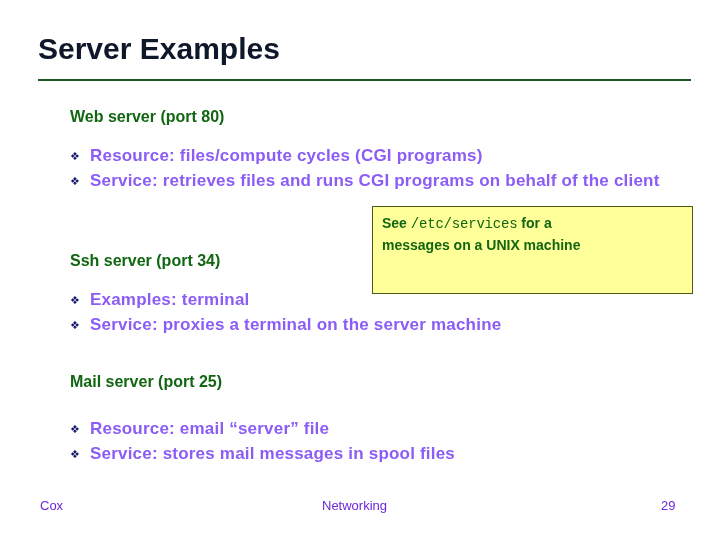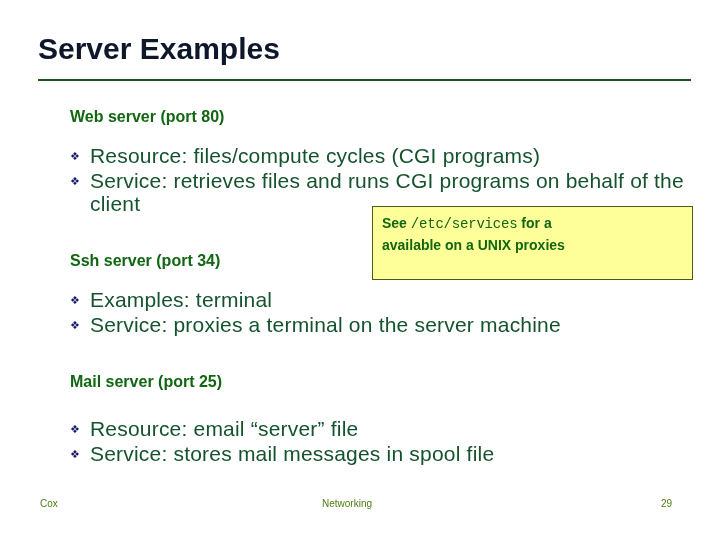--- a/index.html
+++ b/index.html
@@ -77,35 +77,35 @@
     color: #16166b;
     font-size: 11px;
     line-height: 24px;
     width: 20px;
     flex: 0 0 20px;
     text-align: left;
     user-select: none;
   }
 
   .bullet-text {
-    color: #14532d;
-    font-size: 21px;
-    font-weight: normal;
+    color: #8b5cf6;
+    font-size: 17px;
+    font-weight: bold;
     line-height: 23px;
     letter-spacing: 0.2px;
     flex: 1 1 auto;
   }
 
   
   .callout {
     position: absolute;
     left: 372px;
     top: 206px;
     width: 321px;
-    height: 74px;
+    height: 88px;
     box-sizing: border-box;
     background: #ffff99;
     border: 1.5px solid #4a5a18;
     padding: 6px 8px 6px 9px;
   }
   .callout-line {
     color: #116611;
     font-size: 14px;
     font-weight: bold;
     line-height: 21px;
@@ -117,22 +117,22 @@
     font-size: 14px;
     letter-spacing: -0.2px;
   }
 
   
   .footer-left,
   .footer-center,
   .footer-right {
     position: absolute;
     top: 498px;
-    font-size: 10px;
-    color: #4d7c0f;
+    font-size: 13px;
+    color: #6d28d9;
     white-space: nowrap;
   }
   .footer-left   { left: 40px; }
   .footer-center { left: 322px; }
   .footer-right  { left: 661px; }
 </style>
 </head>
 <body>
 
 <div class="slide">
@@ -149,21 +149,21 @@
       <span class="bullet-text">Resource: files/compute cycles (CGI programs)</span>
     </div>
     <div class="bullet-row">
       <span class="bullet-marker">❖</span>
       <span class="bullet-text">Service: retrieves files and runs CGI programs on behalf of the client</span>
     </div>
   </div>
 
   <div class="callout">
     <div class="callout-line"><span>See </span><span class="callout-mono">/etc/services</span><span> for a</span></div>
-    <div class="callout-line">available on a UNIX proxies</div>
+    <div class="callout-line">messages on a UNIX machine</div>
   </div>
 
   <div class="section-heading heading-ssh">Ssh server (port 34)</div>
 
   <div class="bullet-group group-ssh">
     <div class="bullet-row">
       <span class="bullet-marker">❖</span>
       <span class="bullet-text">Examples: terminal</span>
     </div>
     <div class="bullet-row">
@@ -174,21 +174,21 @@
 
   <div class="section-heading heading-mail">Mail server (port 25)</div>
 
   <div class="bullet-group group-mail">
     <div class="bullet-row">
       <span class="bullet-marker">❖</span>
       <span class="bullet-text">Resource: email “server” file</span>
     </div>
     <div class="bullet-row">
       <span class="bullet-marker">❖</span>
-      <span class="bullet-text">Service: stores mail messages in spool file</span>
+      <span class="bullet-text">Service: stores mail messages in spool files</span>
     </div>
   </div>
 
   <div class="footer-left">Cox</div>
   <div class="footer-center">Networking</div>
   <div class="footer-right">29</div>
 
 </div>
 
 </body></html>

